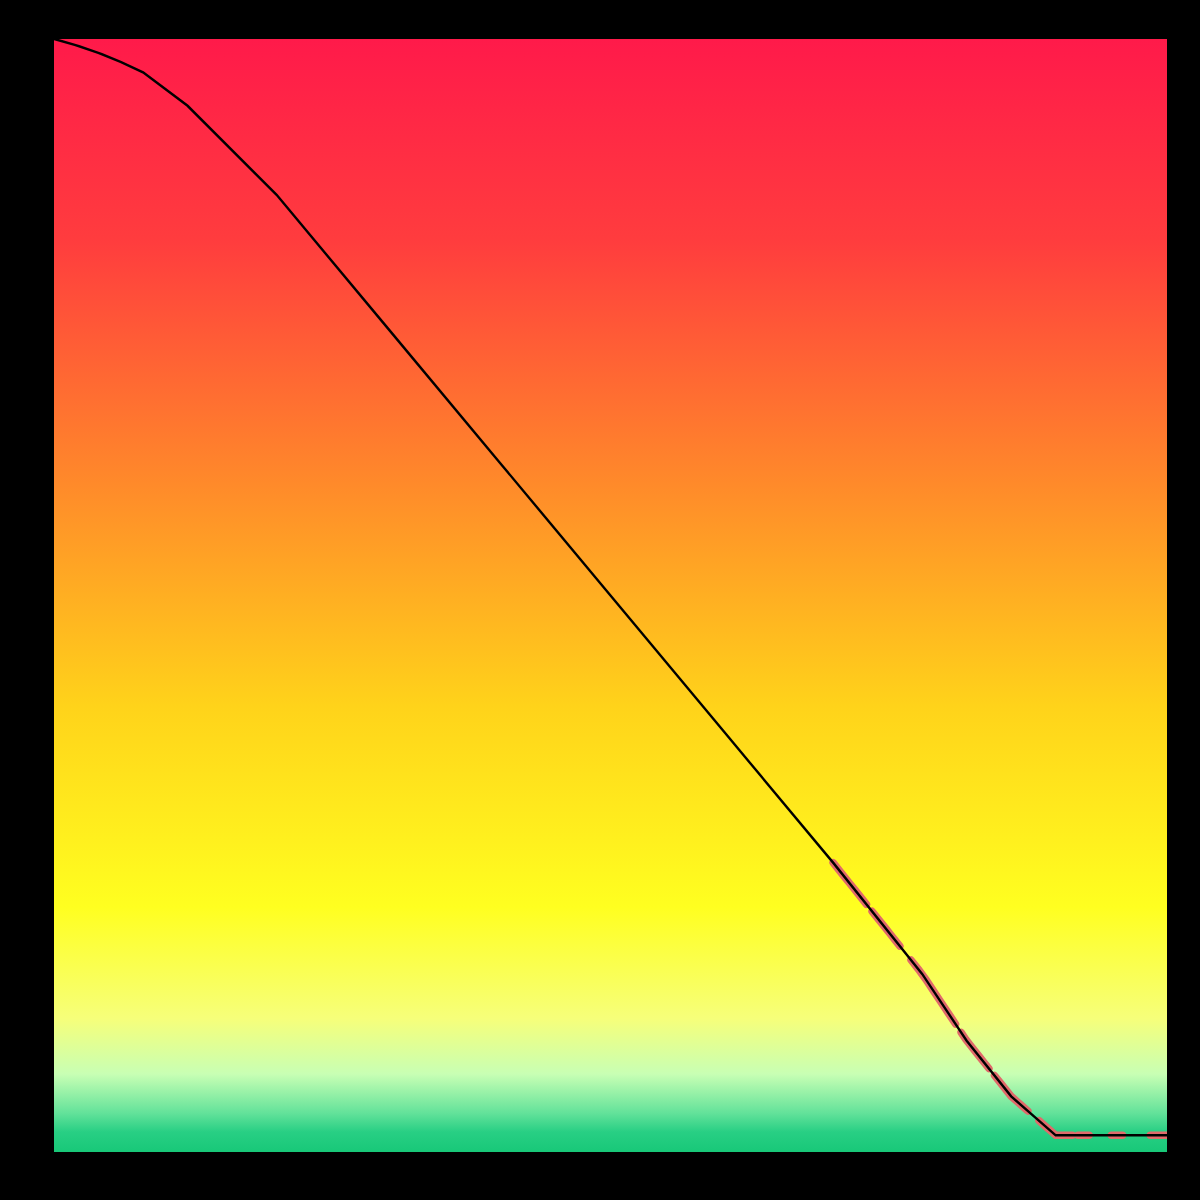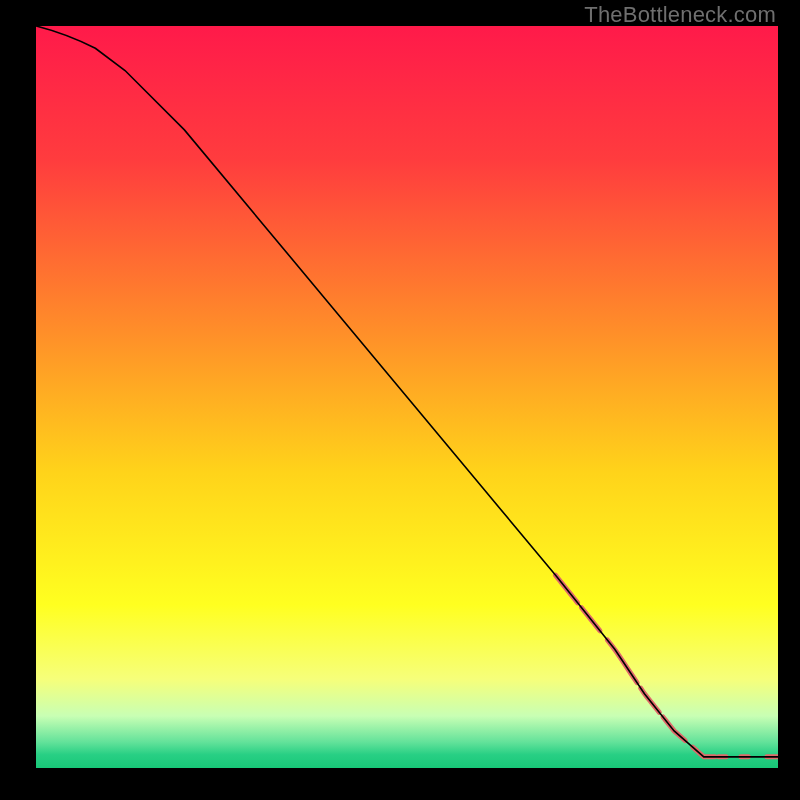--- a/index.html
+++ b/index.html
@@ -43,21 +43,20 @@
     font-weight: 500;
     letter-spacing: 0.2px;
     user-select: none;
   }
 </style>
 </head>
 <body>
 
 <div class="stage">
 
-  <div class="watermark">TheBottleneck.com</div>
 
   <div class="plot-area">
     <svg class="gradient-bg" viewBox="0 0 100 100" preserveAspectRatio="none">
       <defs>
         <linearGradient id="bg-grad" x1="0" y1="0" x2="0" y2="1">
             <stop offset="0%" stop-color="#ff1a4a"></stop>
             <stop offset="18%" stop-color="#ff3c3e"></stop>
             <stop offset="40%" stop-color="#ff8a2a"></stop>
             <stop offset="60%" stop-color="#ffd31a"></stop>
             <stop offset="78%" stop-color="#ffff20"></stop>

